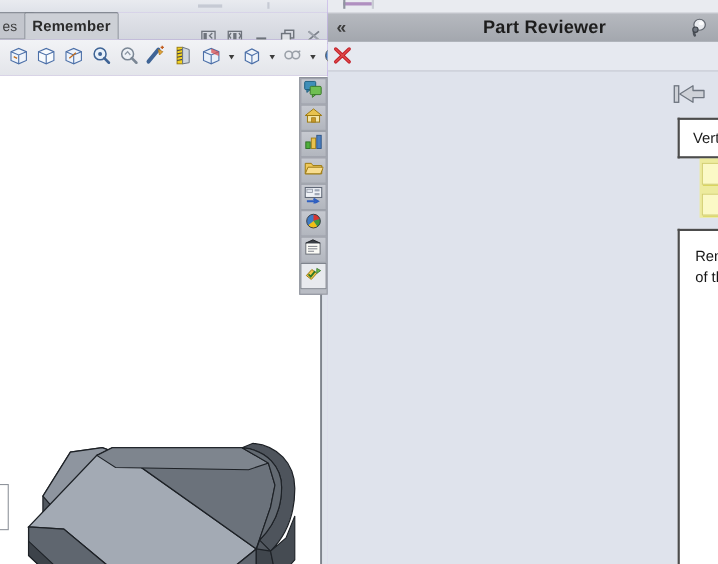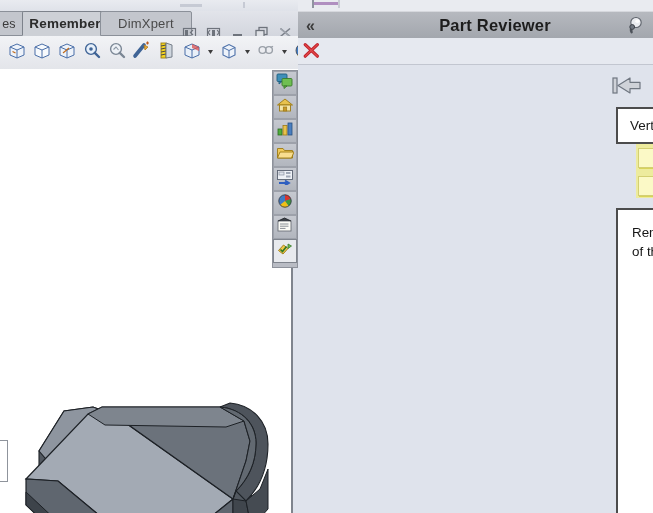--- a/index.html
+++ b/index.html
@@ -114,23 +114,20 @@
       <div class="tiny" style="left:297px;width:0px;"></div>
     </div>
 
     <div class="tabbar">
       <div class="tab partial">
         <span>es</span>
       </div>
       <div class="tab active">
         <span>Remember</span>
       </div>
-      <div class="tab inactive">
-        <span>DimXpert</span>
-      </div>
 
       <div class="wincontrols">
         <div class="wc">
           <svg width="17" height="17" viewBox="0 0 17 17">
             <rect x="2.5" y="4.5" width="12" height="9" fill="none" stroke="#6e737c" stroke-width="1.2"></rect>
             <rect x="4" y="6" width="3" height="6" fill="#6e737c"></rect>
             <path d="M12 6 L9.5 8.5 L12 11" fill="none" stroke="#6e737c" stroke-width="1.2"></path>
           </svg>
         </div>
         <div class="wc">

